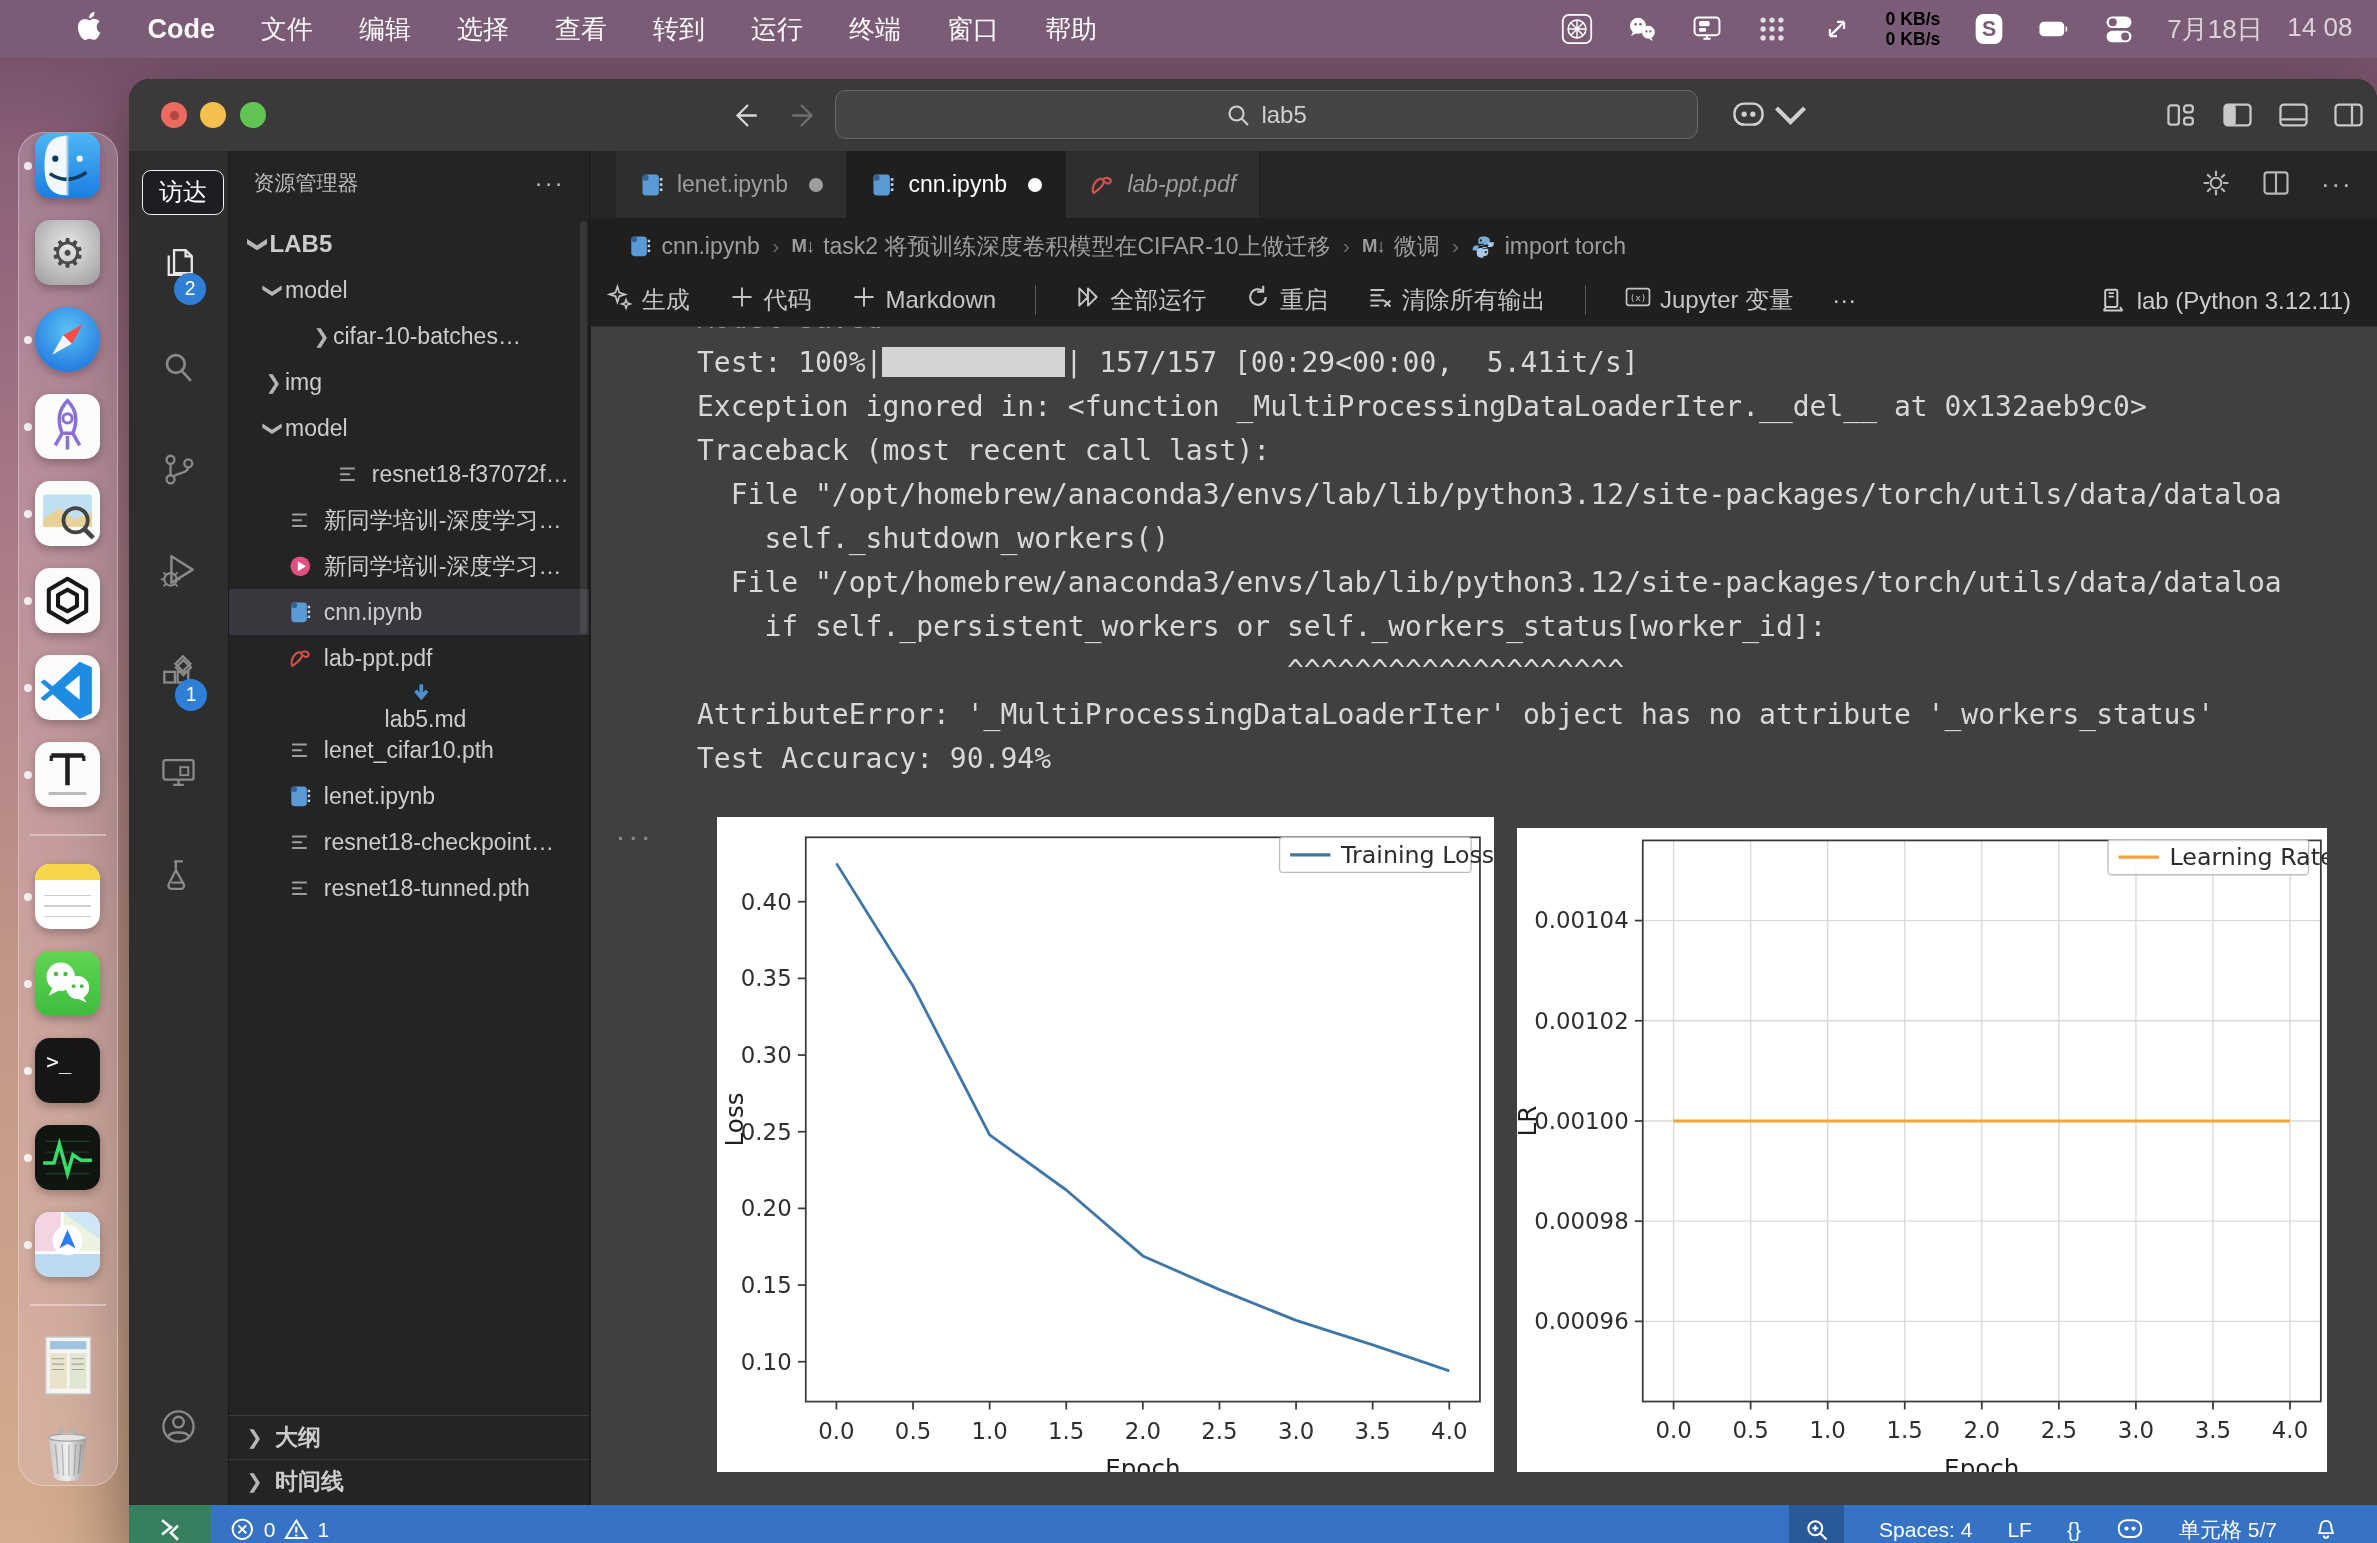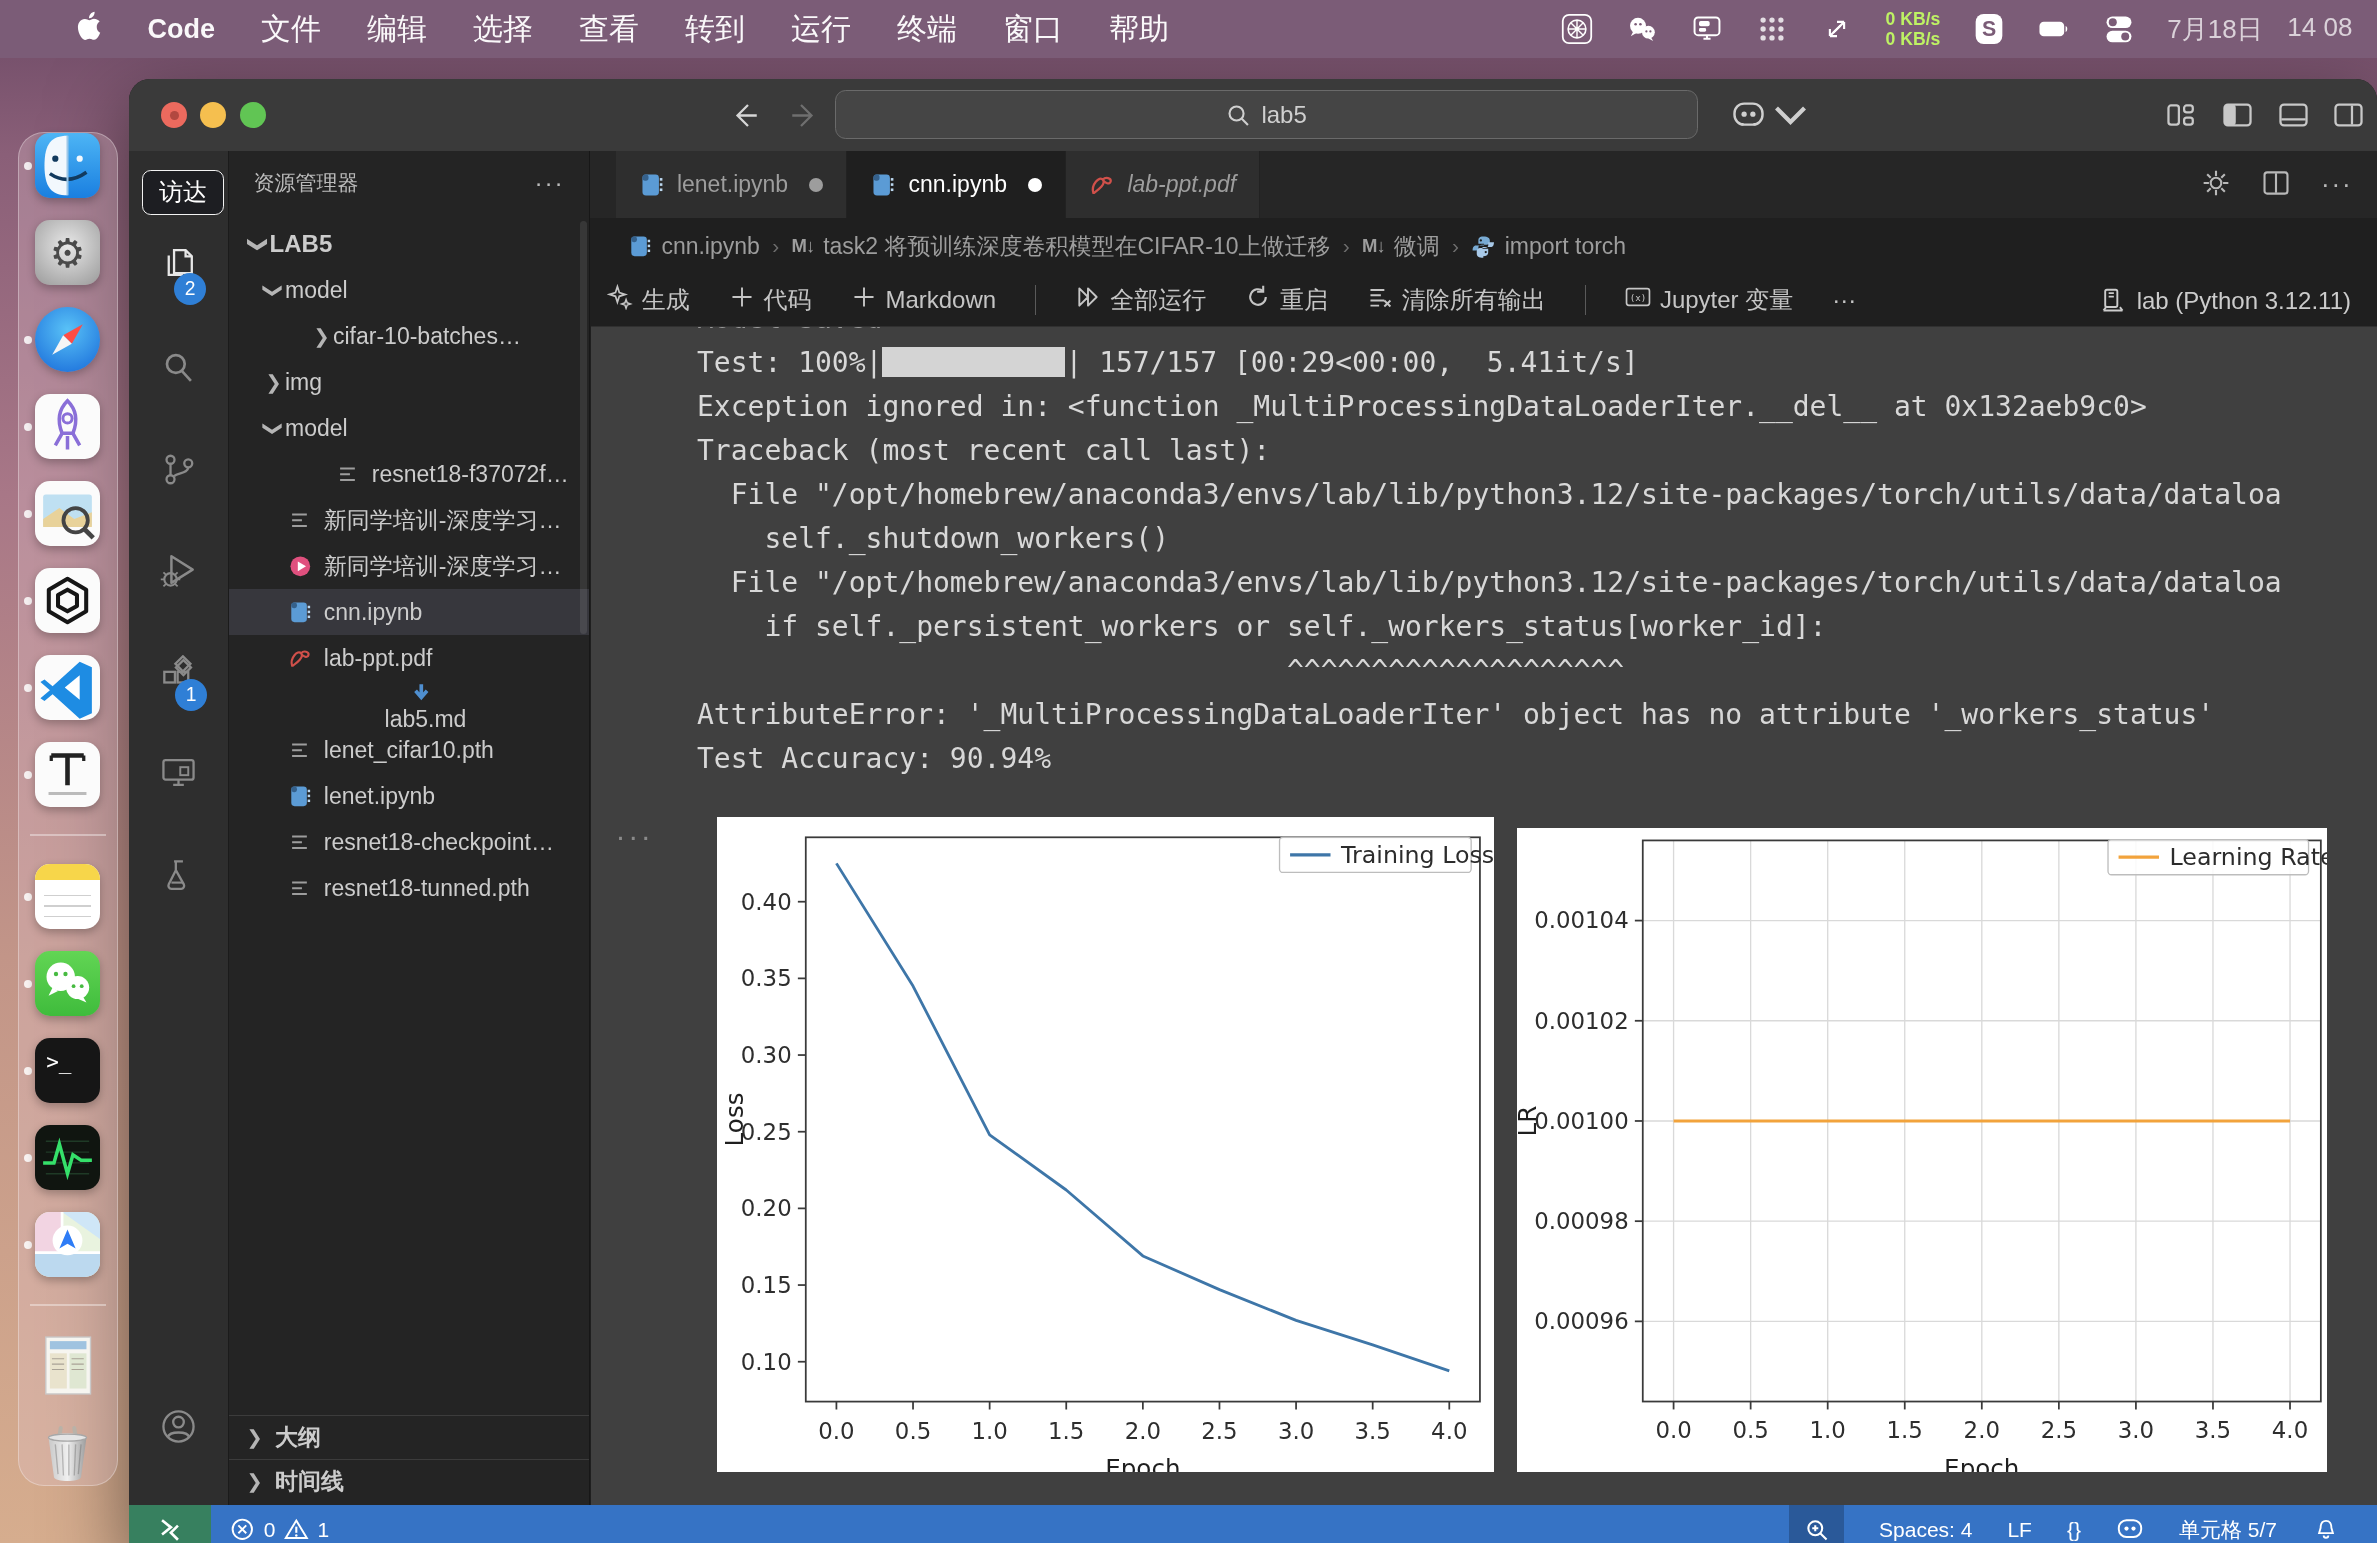--- a/index.html
+++ b/index.html
@@ -5,26 +5,26 @@
   * { margin:0; padding:0; box-sizing:border-box; }
   html,body { width:2377px; height:1544px; overflow:hidden; }
   body {
     font-family:"Liberation Sans",sans-serif;
     background:linear-gradient(180deg,#6d4a66 0%,#8a5f78 10%,#a87787 32%,#c29588 62%,#d6ad8e 100%);
     position:relative; color:#ddd;
   }
   
   #menubar { position:absolute; left:0; top:0; width:2377px; height:58px; background:#7b5c77; display:flex; align-items:center; z-index:50; }
   #menu-left { display:flex; align-items:center; gap:46px; padding-left:77px; }
-  .menu-item { color:rgba(255,255,255,.96); font-size:30px; white-space:nowrap; }
+  .menu-item { color:rgba(255,255,255,.96); font-size:26px; white-space:nowrap; }
   .menu-item.app { font-weight:700; font-size:27px; }
   #menu-right { position:absolute; right:0; top:0; height:58px; display:flex; align-items:center; gap:32px; padding-right:24.6px; }
   .mb-ic { width:33px; height:33px; display:flex; align-items:center; justify-content:center; }
   .mb-ic svg { width:32px; height:32px; }
-  #net-speed { text-align:right; color:#bef264; font-size:17.6px; line-height:20px; font-weight:600; }
+  #net-speed { text-align:right; color:#000000; font-size:17.6px; line-height:20px; font-weight:600; }
   #menu-date { color:rgba(255,255,255,.72); font-size:26px; display:flex; gap:24.6px; }
   
   #dock { position:absolute; left:17.6px; top:132px; width:100px; height:1354px; background:rgba(225,195,205,.30); border:0.9px solid rgba(255,255,255,.30); border-radius:26px; display:flex; flex-direction:column; align-items:center; justify-content:center; gap:22px; z-index:40; }
   .dock-item { position:relative; width:100px; height:67px; display:flex; align-items:center; justify-content:center; }
   .di { width:65px; height:65px; border-radius:15px; position:relative; overflow:hidden; box-shadow:0 3.5px 8.8px rgba(0,0,0,.25); }
   .di svg { position:absolute; inset:0; width:100%; height:100%; }
   .di-round { border-radius:50%; }
   .dock-dot { position:absolute; left:6.2px; top:50%; width:8px; height:8px; margin-top:-3.5px; border-radius:50%; background:rgba(255,255,255,.85); }
   .dock-sep { width:76px; height:1.8px; background:rgba(255,255,255,.38); margin:5.3px 0; }
   .bg-finder { background:linear-gradient(180deg,#4db5f5,#1a7fe0); }

